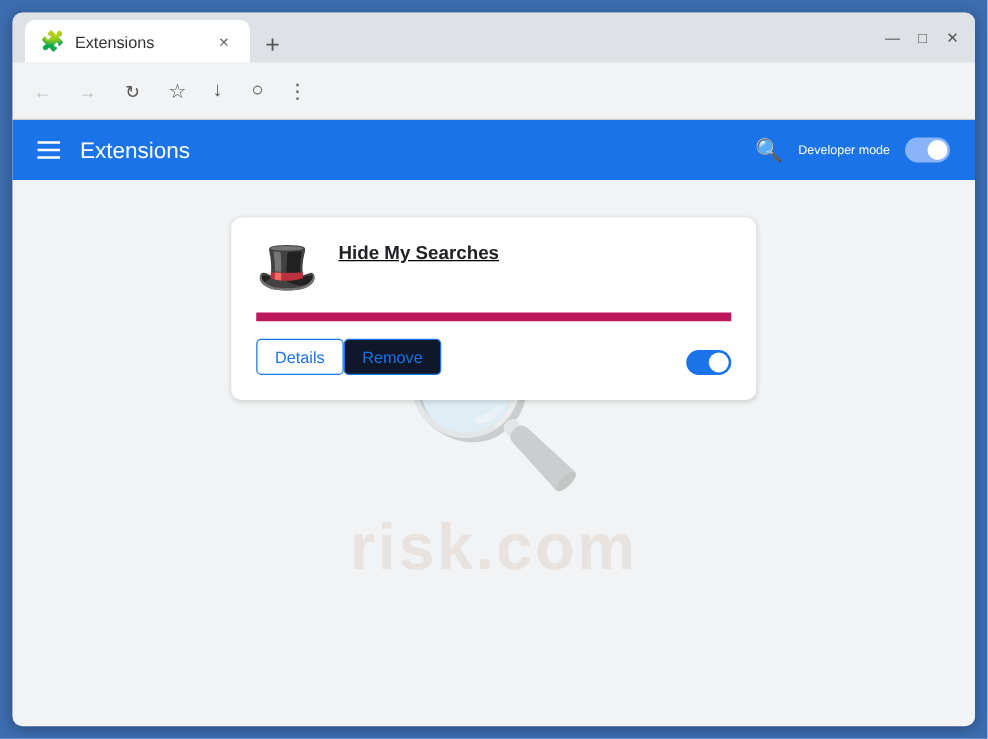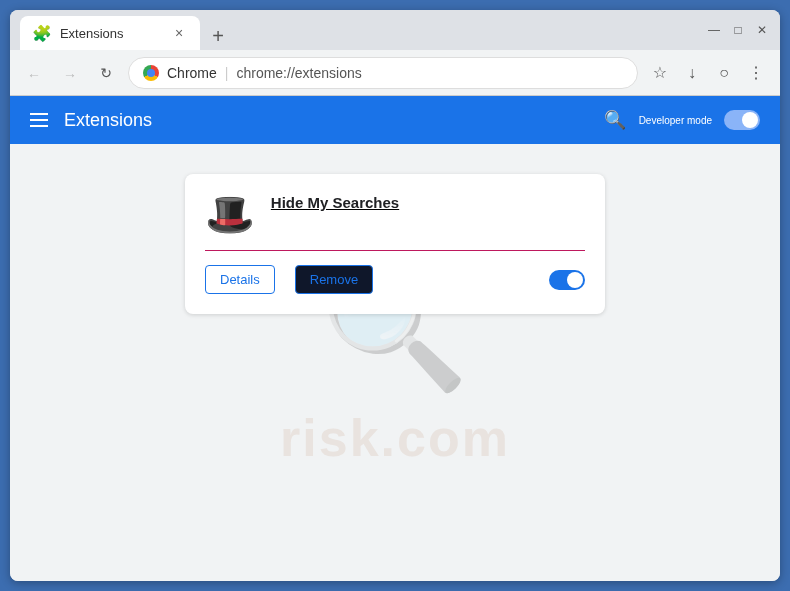--- a/index.html
+++ b/index.html
@@ -316,24 +316,24 @@
     }
 
     .ext-desc {
       font-size: 13px;
       color: #5f6368;
       line-height: 1.5;
     }
 
     .ext-card-bottom {
       display: flex;
-      align-items: center;
-      border-top: 1px solid #be185d;
+      align-items: flex-end;
+      border-top: 7px solid #be185d;
       padding-top: 14px;
-      gap: 20px;
+      gap: 0;
     }
 
     .btn-details {
       border: 1px solid #1a73e8;
       color: #1a73e8;
       background: white;
       border-radius: 4px;
       padding: 6px 14px;
       font-size: 13px;
       cursor: pointer;
@@ -405,26 +405,20 @@
       <div class="win-btn">—</div>
       <div class="win-btn">□</div>
       <div class="win-btn">✕</div>
     </div>
   </div>
 
   <div class="address-bar">
     <div class="nav-btn disabled">←</div>
     <div class="nav-btn disabled">→</div>
     <div class="nav-btn">↻</div>
-    <div class="address-input">
-      <div class="chrome-circle"></div>
-      <span class="address-text">Chrome</span>
-      <span class="address-divider">|</span>
-      <span class="address-url">chrome://extensions</span>
-    </div>
     <div class="toolbar-icons">
       <div class="toolbar-icon">☆</div>
       <div class="toolbar-icon">↓</div>
       <div class="toolbar-icon">○</div>
       <div class="toolbar-icon">⋮</div>
     </div>
   </div>
 
   <div class="ext-header">
     <div class="hamburger">

